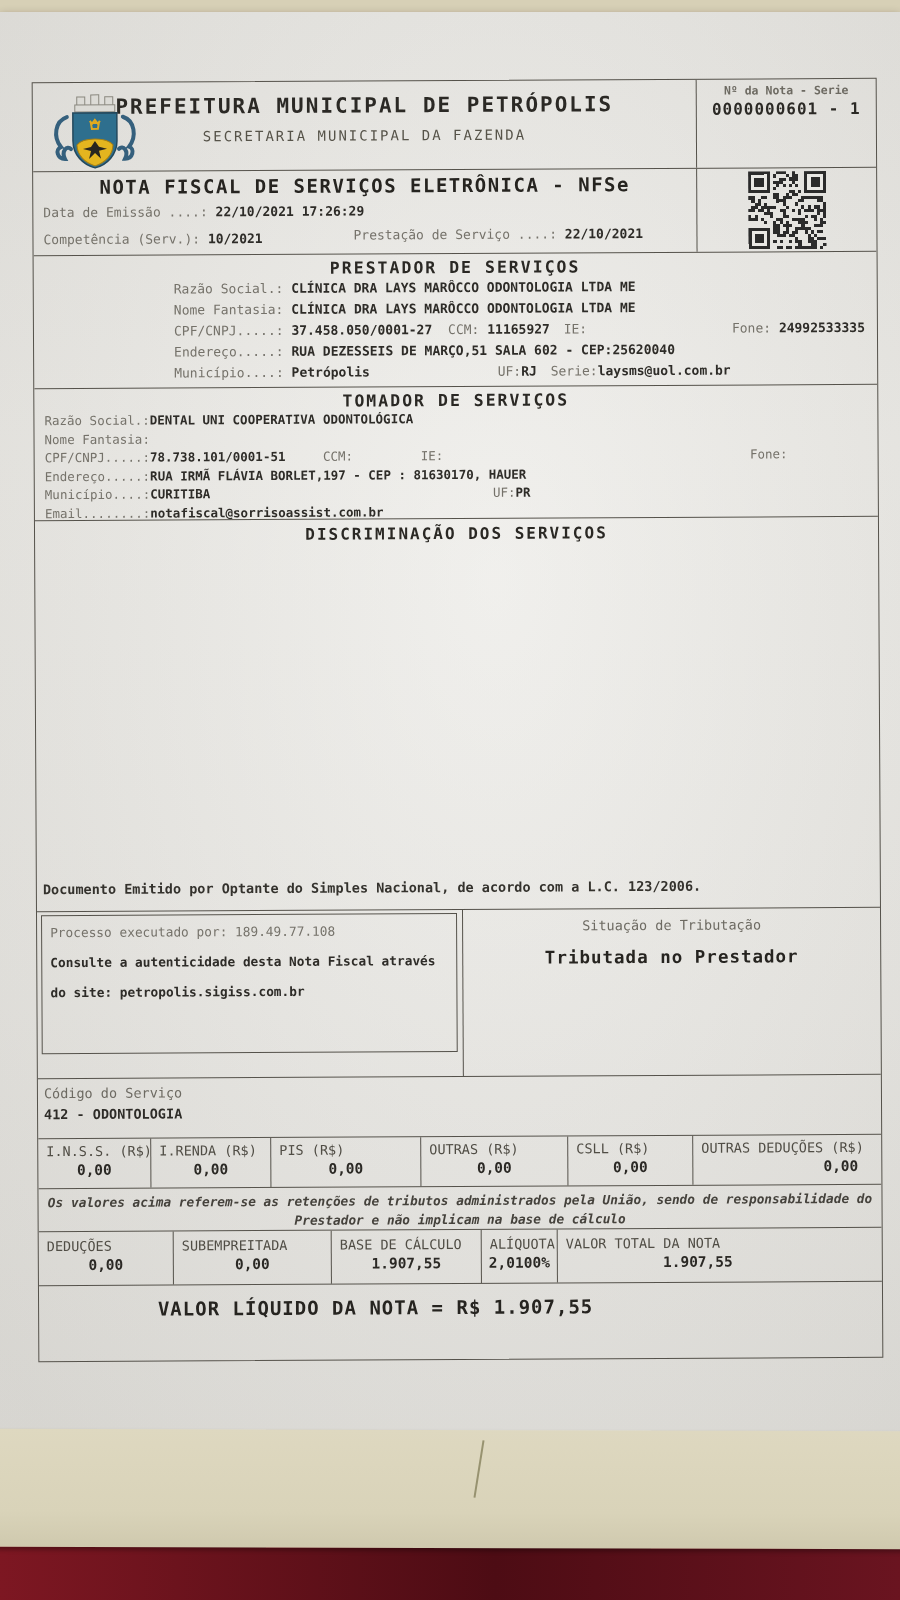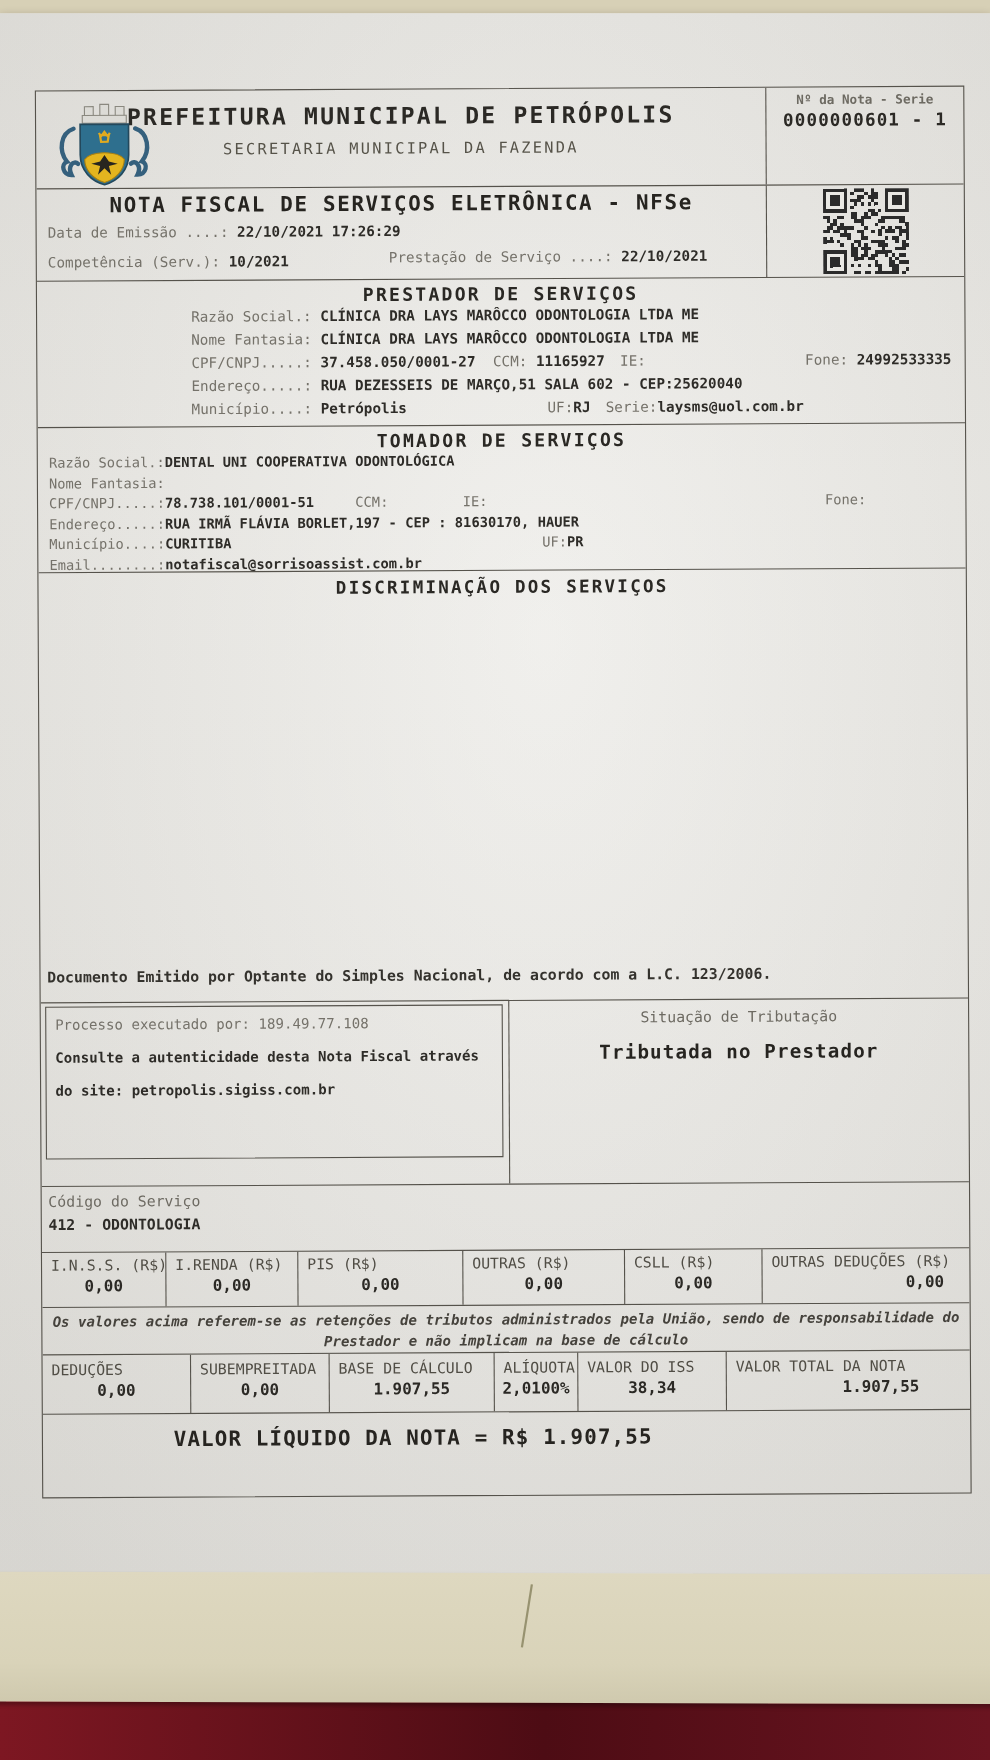--- a/index.html
+++ b/index.html
@@ -93,21 +93,21 @@
 
   .s9 { height:43px; text-align:center; padding-top:4px; }
   .note-it { font-style:italic; font-weight:bold; font-size:12.8px; color:#45423c; line-height:19px; }
 
   .s11 { height:48px; text-align:center; padding:12px 170px 0 0; }
   .vl { font-size:19px; font-weight:bold; letter-spacing:1px; color:#262420; white-space:nowrap; }
 
   .s12 { flex:1; }
 
   .c1{width:113px}.c2{width:120px}.c3{width:150px}.c4{width:147px}.c5{width:125px}.c6{width:295px}
-  .d1{width:135px}.d2{width:126px}.d3{width:150px}.d4{width:76px}.d5{width:135px}.d6{width:280px}
+  .d1{width:135px}.d2{width:158px}.d3{width:150px}.d4{width:76px}.d5{width:135px}.d6{width:280px}
 </style>
 </head>
 <body>
 
 <div class="photo">
   <div class="table-top"></div>
   <div class="paper"></div>
   <div class="shelf"></div>
   <div class="scratch"></div>
 
@@ -500,24 +500,20 @@
           <div class="td">0,00</div>
         </div>
         <div class="taxcol d3">
           <div class="th" style="padding-top:6px">BASE DE CÁLCULO</div>
           <div class="td">1.907,55</div>
         </div>
         <div class="taxcol d4">
           <div class="th" style="padding-top:6px">ALÍQUOTA</div>
           <div class="td">2,0100%</div>
         </div>
-        <div class="taxcol d5">
-          <div class="th" style="padding-top:6px">VALOR DO ISS</div>
-          <div class="td">38,34</div>
-        </div>
         <div class="taxcol d6">
           <div class="th" style="padding-top:6px">VALOR TOTAL DA NOTA</div>
           <div class="td">1.907,55</div>
         </div>
       </div>
     </div>
 
     <div class="sec s11 bt">
       <span class="vl">VALOR LÍQUIDO DA NOTA = R$ 1.907,55</span>
     </div>

